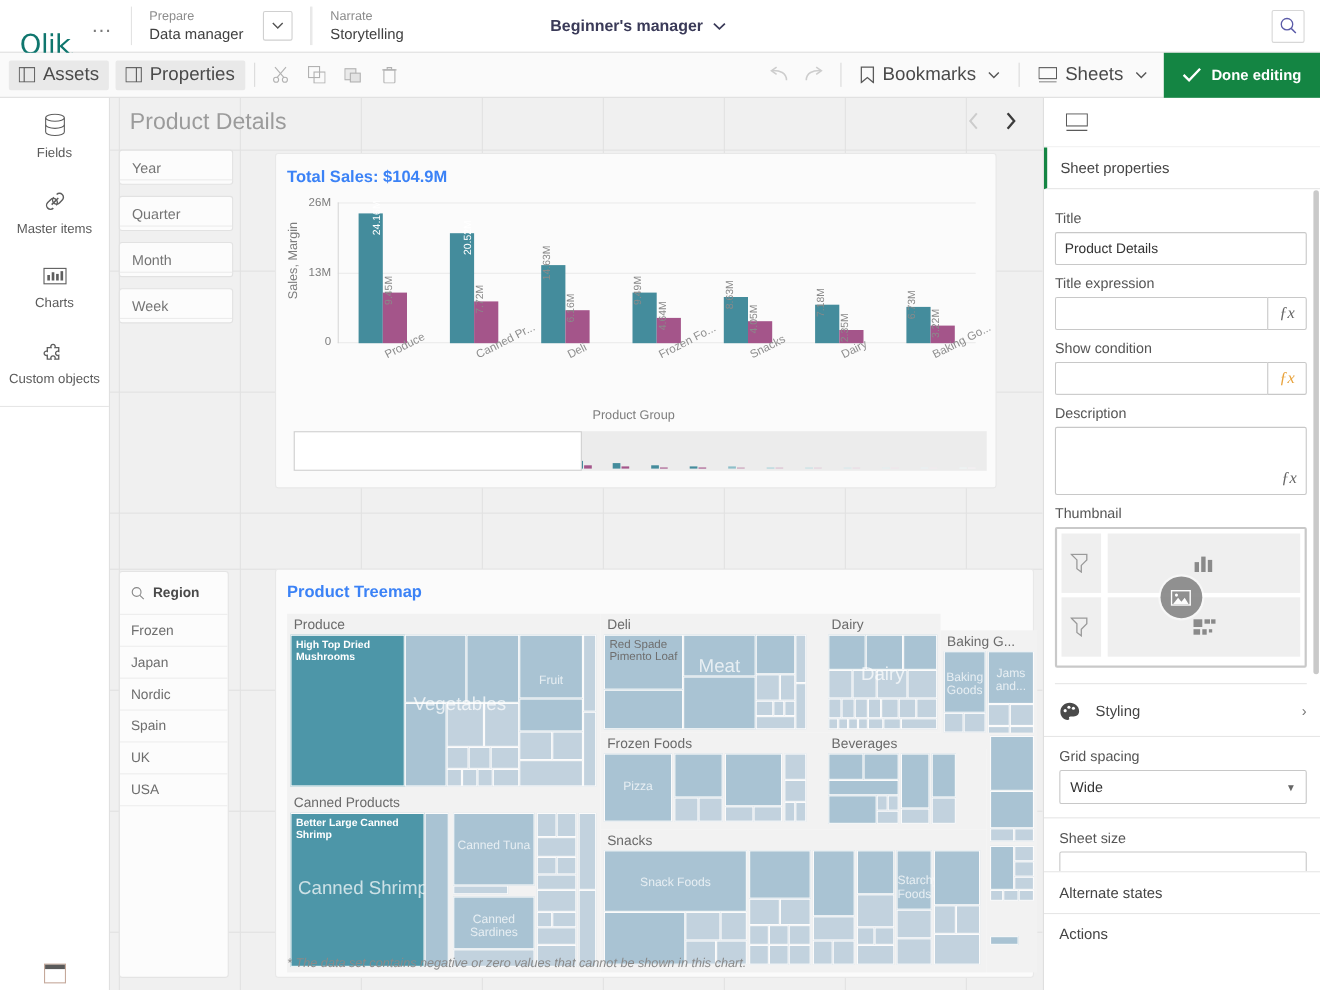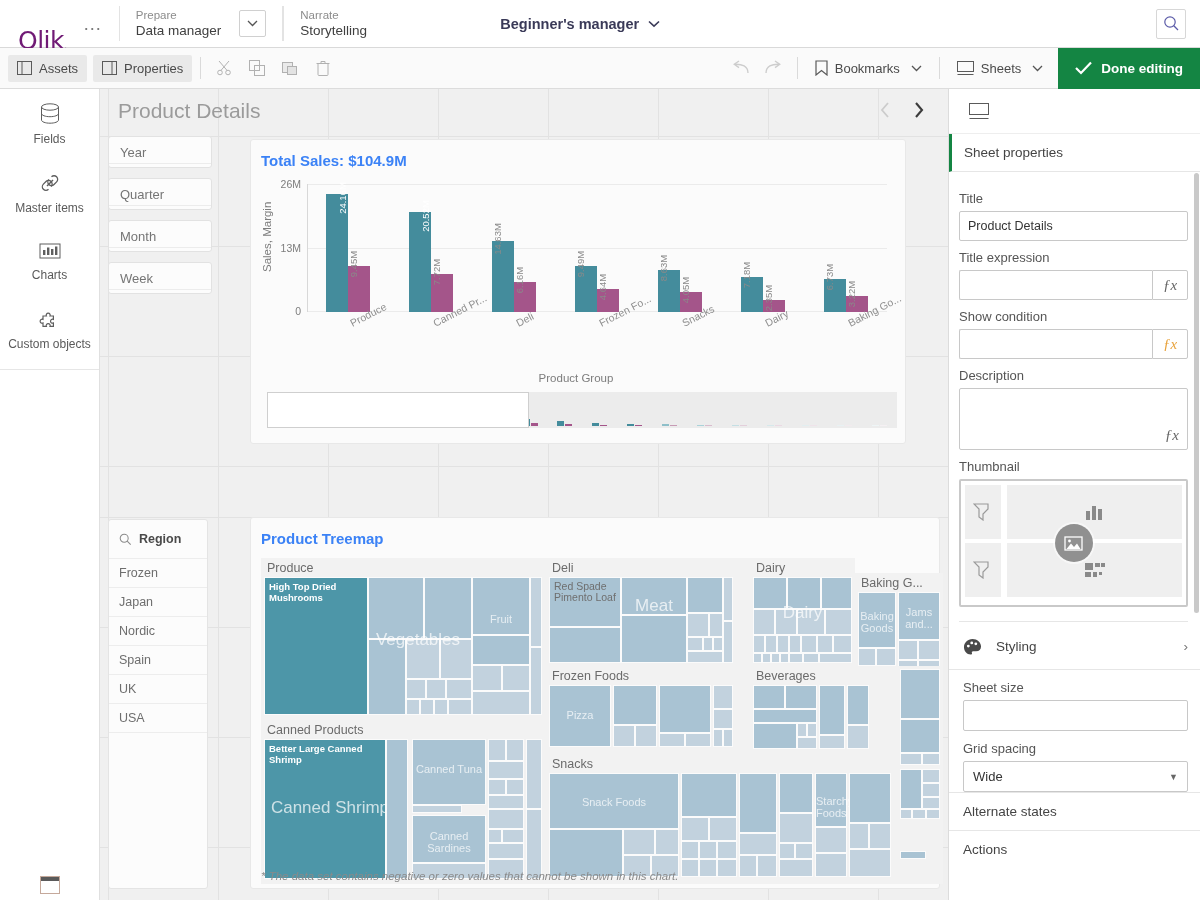--- a/index.html
+++ b/index.html
@@ -11,21 +11,21 @@
   }
   .app { position: relative; width: 1200px; height: 900px; }
 
   
   .topbar {
     position: absolute; top: 0; left: 0; width: 1200px; height: 48px;
     background: #fff; display: flex; align-items: stretch;
     border-bottom: 1px solid #d9d9d9;
   }
   .logo-wrap { display: flex; align-items: center; padding: 0 10px 0 18px; gap: 10px; }
-  .qlik-logo { font-size: 25px; color: #701a75; letter-spacing: -0.5px; font-family: "DejaVu Sans", sans-serif; font-weight: 400; position: relative; top: -1px; margin-top: 36px;}
+  .qlik-logo { font-size: 25px; color: #0f766e; letter-spacing: -0.5px; font-family: "DejaVu Sans", sans-serif; font-weight: 400; position: relative; top: -1px; margin-top: 36px;}
   .qlik-logo .dot { font-size: 10px; }
   .dots-btn { color: #7b7b7b; font-size: 19px; letter-spacing: 1px; cursor: pointer; line-height: 1; padding: 4px 6px; }
   .navsep { width: 1px; background: #e3e3e3; margin: 6px 0; }
   .navgroup {
     display: flex; align-items: center; padding: 0 16px;
     position: relative; cursor: pointer; min-width: 116px;
   }
   .navgroup.sheet { min-width: 204px; }
   .navgroup.narrate { min-width: 200px; }
   .navgroup .labels { display: flex; flex-direction: column; gap: 1px; }
@@ -51,21 +51,21 @@
   }
 
   
   .toolbar {
     position: absolute; top: 48px; left: 0; width: 1200px; height: 41px;
     background: #fafafa; display: flex; align-items: center;
     border-bottom: 1px solid #dcdcdc;
   }
   .tb-btn {
     display: flex; align-items: center; gap: 7px; height: 27px; padding: 0 9px;
-    border-radius: 2px; cursor: pointer; font-size: 13px; color: #4a4a4a;
+    border-radius: 2px; cursor: pointer; font-size: 17px; color: #4a4a4a;
   }
   .tb-btn.toggled { background: #e9e9e9; }
   .tb-icons { display: flex; align-items: center; gap: 3px; }
   .tb-icon { width: 30px; height: 28px; display:flex; align-items:center; justify-content:center; cursor: pointer; opacity: .45;}
   .tb-div { width: 1px; height: 22px; background: #dadada; margin: 0 8px; }
   .tb-spacer { flex: 1; }
   .tb-undo { width: 32px; height: 28px; display:flex; align-items:center; justify-content:center; opacity:.35; cursor:pointer; }
   .done-btn {
     display: flex; align-items: center; gap: 9px; height: 41px; padding: 0 17px;
     background: #148543; color: #fff; font-size: 13.5px; font-weight: 600; cursor: pointer;
@@ -1021,33 +1021,33 @@
       <svg width="19" height="18" viewBox="0 0 20 19">
         <path d="M10 1 C4.8 1 1 5 1 9.6 C1 14 4 17.5 8 17.5 C9.4 17.5 9.8 16.6 9.4 15.8 C8.9 14.8 9.6 14 10.7 14 h3.1 C17 14 19 11.9 19 9 C19 4.6 15 1 10 1 Z" fill="#4a4a4a"></path>
         <circle cx="5.6" cy="8.5" r="1.5" fill="#fff"></circle>
         <circle cx="9.2" cy="5.2" r="1.5" fill="#fff"></circle>
         <circle cx="13.5" cy="6.2" r="1.5" fill="#fff"></circle>
       </svg>
       <span>Styling</span>
       <span class="chev">›</span>
     </div>
 
-    <div style="padding:10px 12px 0 14px;">
-      <div class="rp-label" style="margin-top:0">Sheet size</div>
-      <div class="rp-select"></div>
-    </div>
-
     <div style="padding:10px 12px 12px 14px; border-bottom:1px solid #e6e6e6;">
       <div class="rp-label" style="margin-top:0">Grid spacing</div>
       <div class="rp-select">
         <span>Wide</span>
         <span class="car">▼</span>
       </div>
     </div>
 
+    <div style="padding:10px 12px 0 14px;">
+      <div class="rp-label" style="margin-top:0">Sheet size</div>
+      <div class="rp-select"></div>
+    </div>
+
     <div class="rp-collapsed" style="margin-top:-13px;">
       <span>Alternate states</span>
     </div>
     <div class="rp-collapsed">
       <span>Actions</span>
     </div>
 
     <div class="rp-scrollbar"></div>
   </div>
 

